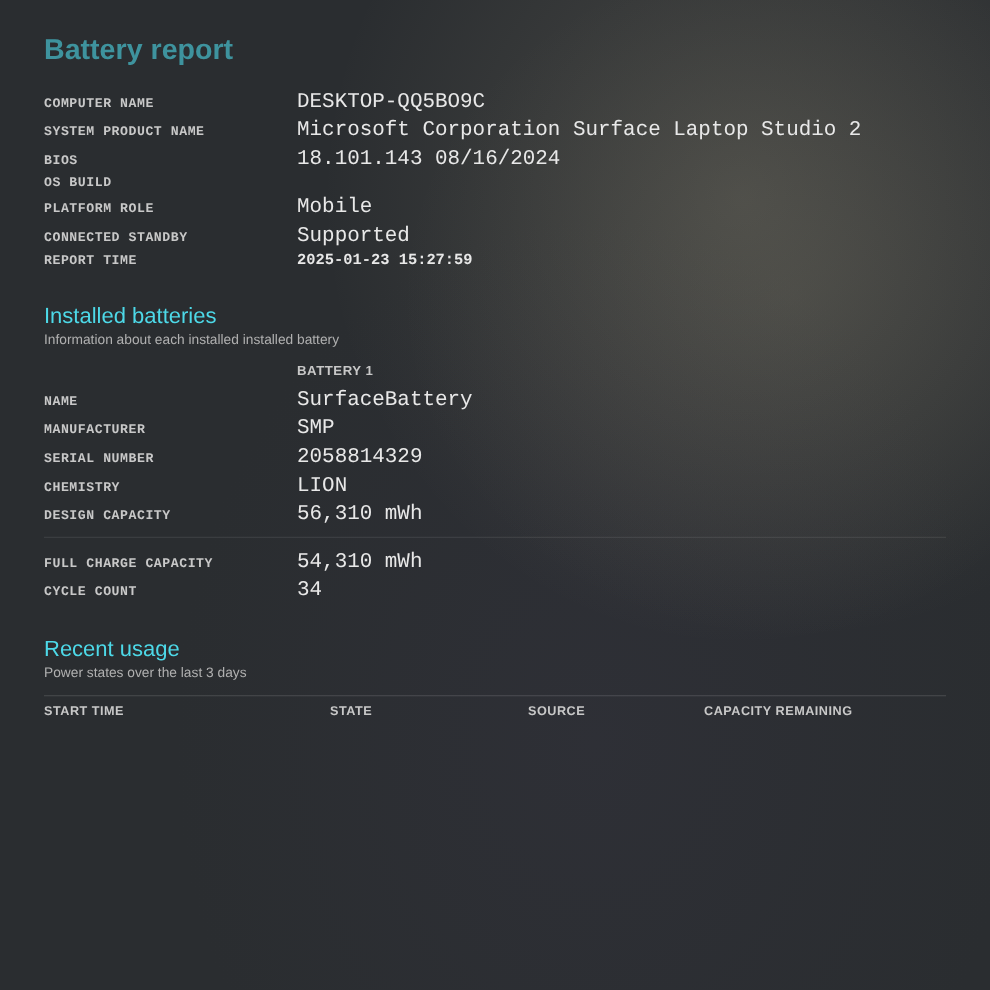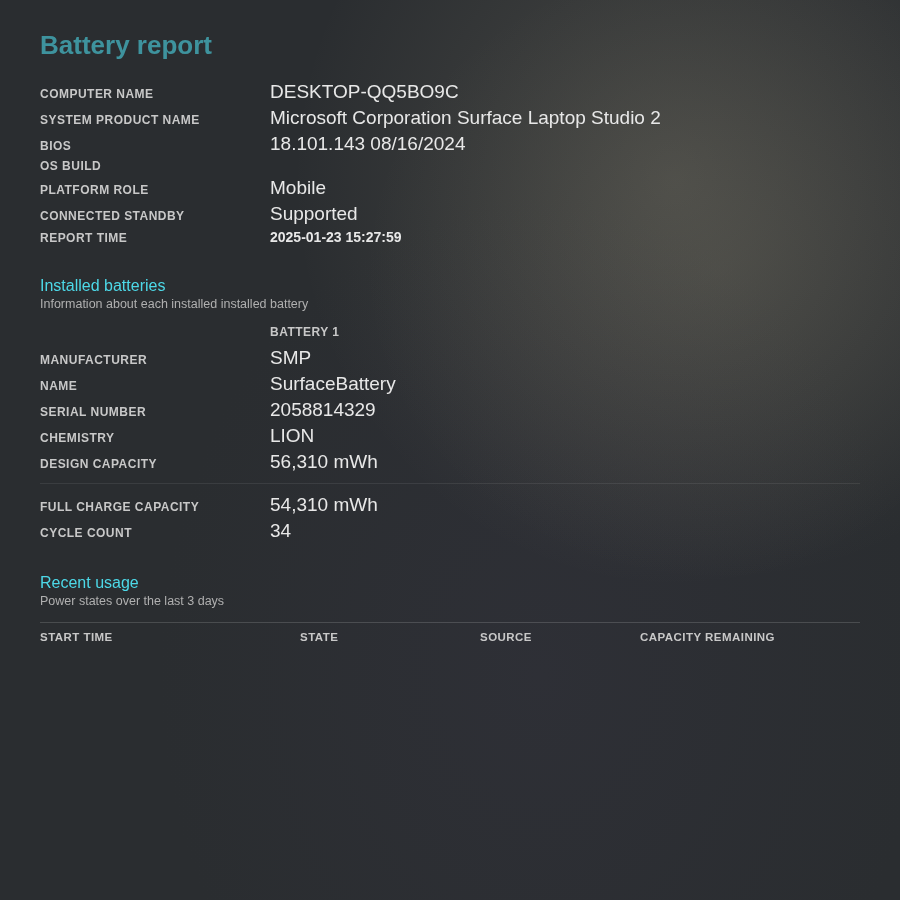--- a/index.html
+++ b/index.html
@@ -40,20 +40,21 @@
       font-size: 26px;
       font-weight: 300;
       margin-bottom: 18px;
       opacity: 0.85;
     }
 
     
     .info-table {
       width: 100%;
       margin-bottom: 30px;
+      font-family: Liberation Mono, monospace;
     }
 
     .info-row {
       display: flex;
       padding: 2px 0;
       align-items: baseline;
     }
 
     .info-label {
       width: 230px;
@@ -77,21 +78,21 @@
     }
 
     
     .section-header {
       margin-top: 10px;
       margin-bottom: 4px;
     }
 
     .section-title {
       color: #4dd9e8;
-      font-size: 16px;
+      font-size: 20px;
       font-weight: 400;
       margin-bottom: 2px;
     }
 
     .section-subtitle {
       color: #b0b0b0;
       font-size: 12.5px;
       margin-bottom: 14px;
     }
 
@@ -191,26 +192,26 @@
       <div class="section-title">Installed batteries</div>
       <div class="section-subtitle">Information about each installed installed battery</div>
     </div>
 
     <div class="battery-col-header">
       <span class="battery-col-label">BATTERY 1</span>
     </div>
 
     <div class="info-table">
       <div class="info-row">
+        <span class="info-label">NAME</span>
+        <span class="info-value">SurfaceBattery</span>
+      </div>
+      <div class="info-row">
         <span class="info-label">MANUFACTURER</span>
         <span class="info-value">SMP</span>
-      </div>
-      <div class="info-row">
-        <span class="info-label">NAME</span>
-        <span class="info-value">SurfaceBattery</span>
       </div>
       <div class="info-row">
         <span class="info-label">SERIAL NUMBER</span>
         <span class="info-value">2058814329</span>
       </div>
       <div class="info-row">
         <span class="info-label">CHEMISTRY</span>
         <span class="info-value">LION</span>
       </div>
       <div class="info-row">

